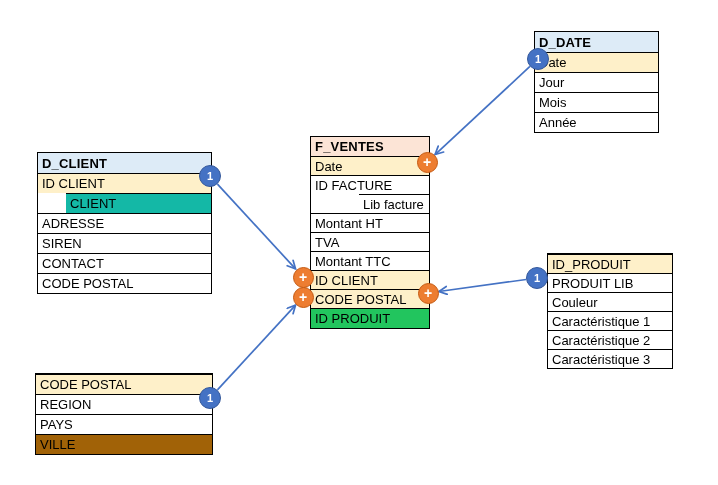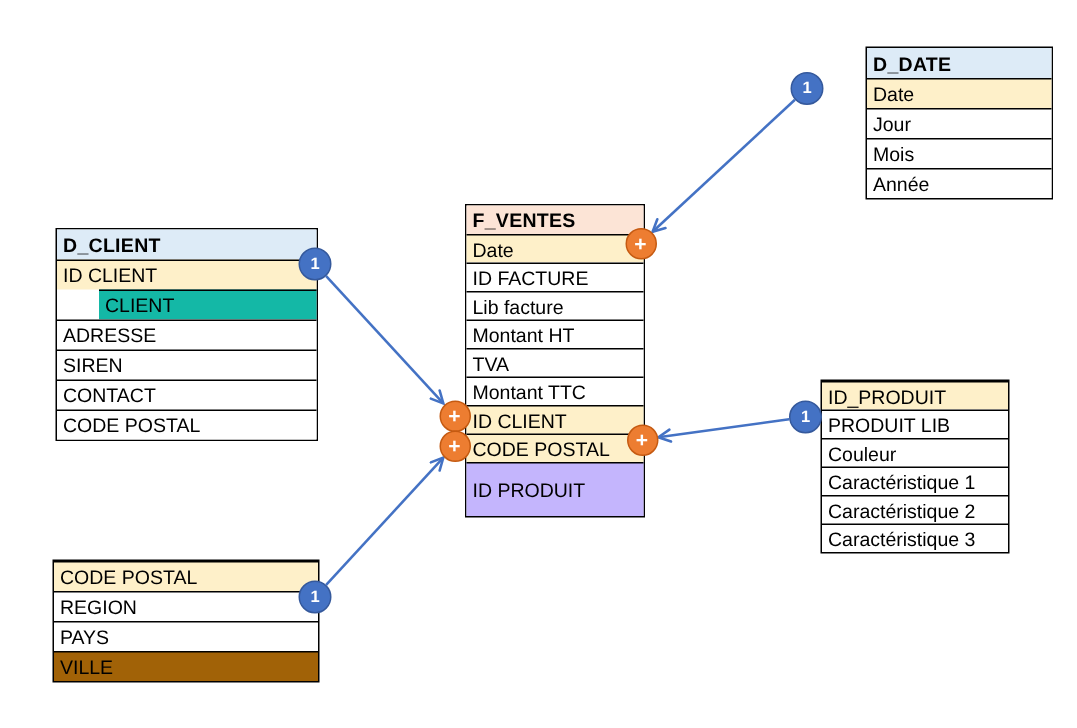--- a/index.html
+++ b/index.html
@@ -19,44 +19,44 @@
 </style>
 </head>
 <body>
 
 <div id="canvas" style="width: 718px; height: 485px; background: rgb(255, 255, 255);">
   <div id="tables-layer">
       <div class="tbl" style="left: 310px; top: 136px; width: 120px; border-color: rgb(0, 0, 0);">
         <div class="trow hdr" style="height: 19px; background: rgb(252, 228, 214);">F_VENTES</div>
         <div class="trow" style="height: 19px; border-top-color: rgb(0, 0, 0); background: rgb(254, 240, 201);">Date</div>
         <div class="trow" style="height: 19px; border-top-color: rgb(0, 0, 0); background: rgb(255, 255, 255);">ID FACTURE</div>
-        <div class="trow" style="height: 19px; border-top-color: rgb(0, 0, 0); background: rgb(255, 255, 255);">Lib facture</div>
+        <div class="trow" style="height: 19px; border-top-color: rgb(0, 0, 0); background: rgb(255, 255, 255); margin-left: 48px;">Lib facture</div>
         <div class="trow" style="height: 19px; border-top-color: rgb(0, 0, 0); background: rgb(255, 255, 255);">Montant HT</div>
         <div class="trow" style="height: 19px; border-top-color: rgb(0, 0, 0); background: rgb(255, 255, 255);">TVA</div>
         <div class="trow" style="height: 19px; border-top-color: rgb(0, 0, 0); background: rgb(255, 255, 255);">Montant TTC</div>
         <div class="trow" style="height: 19px; border-top-color: rgb(0, 0, 0); background: rgb(254, 240, 201);">ID CLIENT</div>
         <div class="trow" style="height: 19px; border-top-color: rgb(0, 0, 0); background: rgb(254, 240, 201);">CODE POSTAL</div>
-        <div class="trow" style="height: 36px; border-top-color: rgb(0, 0, 0); background: #c4b5fd;">ID PRODUIT</div>
+        <div class="trow" style="height: 20px; border-top-color: rgb(0, 0, 0); background: #22c55e;">ID PRODUIT</div>
       </div>
       <div class="tbl" style="left: 37px; top: 152px; width: 175px; border-color: rgb(0, 0, 0);">
         <div class="trow hdr" style="height: 20px; background: rgb(221, 235, 247);">D_CLIENT</div>
         <div class="trow" style="height: 20px; border-top-color: rgb(0, 0, 0); background: rgb(254, 240, 201);">ID CLIENT</div>
         <div class="trow" style="height: 20px; border-top-color: rgb(0, 0, 0); background: #14b8a6; margin-left: 28px;">CLIENT</div>
         <div class="trow" style="height: 20px; border-top-color: rgb(0, 0, 0); background: rgb(255, 255, 255);">ADRESSE</div>
         <div class="trow" style="height: 20px; border-top-color: rgb(0, 0, 0); background: rgb(255, 255, 255);">SIREN</div>
         <div class="trow" style="height: 20px; border-top-color: rgb(0, 0, 0); background: rgb(255, 255, 255);">CONTACT</div>
         <div class="trow" style="height: 20px; border-top-color: rgb(0, 0, 0); background: rgb(255, 255, 255);">CODE POSTAL</div>
       </div>
       <div class="tbl" style="left: 35px; top: 373px; width: 178px; border-color: rgb(0, 0, 0);">
         <div class="trow" style="height: 20px; border-top-color: rgb(0, 0, 0); background: rgb(254, 240, 201);">CODE POSTAL</div>
         <div class="trow" style="height: 20px; border-top-color: rgb(0, 0, 0); background: rgb(255, 255, 255);">REGION</div>
         <div class="trow" style="height: 20px; border-top-color: rgb(0, 0, 0); background: rgb(255, 255, 255);">PAYS</div>
         <div class="trow" style="height: 20px; border-top-color: rgb(0, 0, 0); background: #a16207;">VILLE</div>
       </div>
-      <div class="tbl" style="left: 577px; top: 31px; width: 125px; border-color: rgb(0, 0, 0);">
+      <div class="tbl" style="left: 534px; top: 31px; width: 125px; border-color: rgb(0, 0, 0);">
         <div class="trow hdr" style="height: 20px; background: rgb(221, 235, 247);">D_DATE</div>
         <div class="trow" style="height: 20px; border-top-color: rgb(0, 0, 0); background: rgb(254, 240, 201);">Date</div>
         <div class="trow" style="height: 20px; border-top-color: rgb(0, 0, 0); background: rgb(255, 255, 255);">Jour</div>
         <div class="trow" style="height: 20px; border-top-color: rgb(0, 0, 0); background: rgb(255, 255, 255);">Mois</div>
         <div class="trow" style="height: 20px; border-top-color: rgb(0, 0, 0); background: rgb(255, 255, 255);">Année</div>
       </div>
       <div class="tbl" style="left: 547px; top: 253px; width: 126px; border-color: rgb(0, 0, 0);">
         <div class="trow" style="height: 19px; border-top-color: rgb(0, 0, 0); background: rgb(254, 240, 201);">ID_PRODUIT</div>
         <div class="trow" style="height: 19px; border-top-color: rgb(0, 0, 0); background: rgb(255, 255, 255);">PRODUIT LIB</div>
         <div class="trow" style="height: 19px; border-top-color: rgb(0, 0, 0); background: rgb(255, 255, 255);">Couleur</div>

